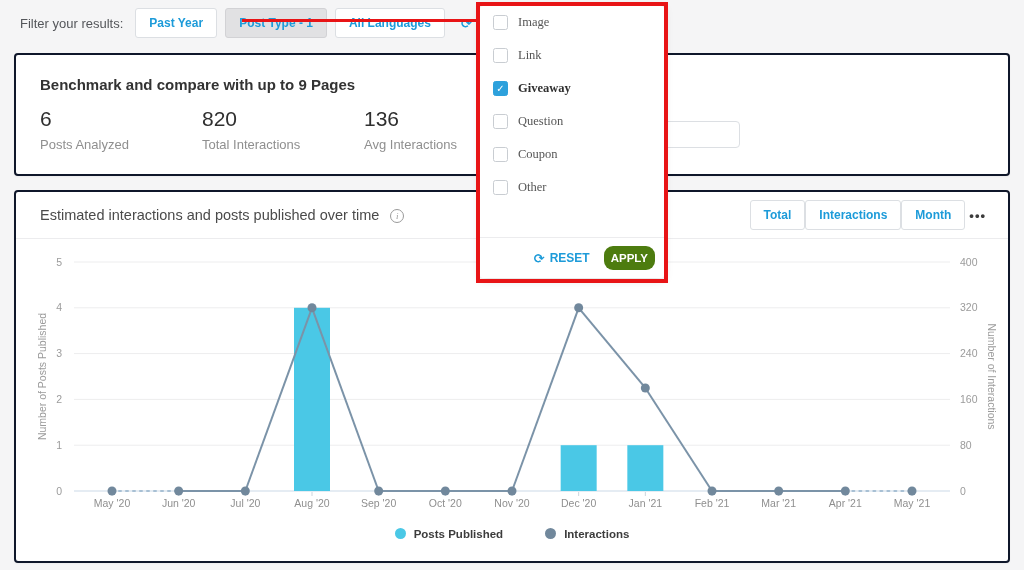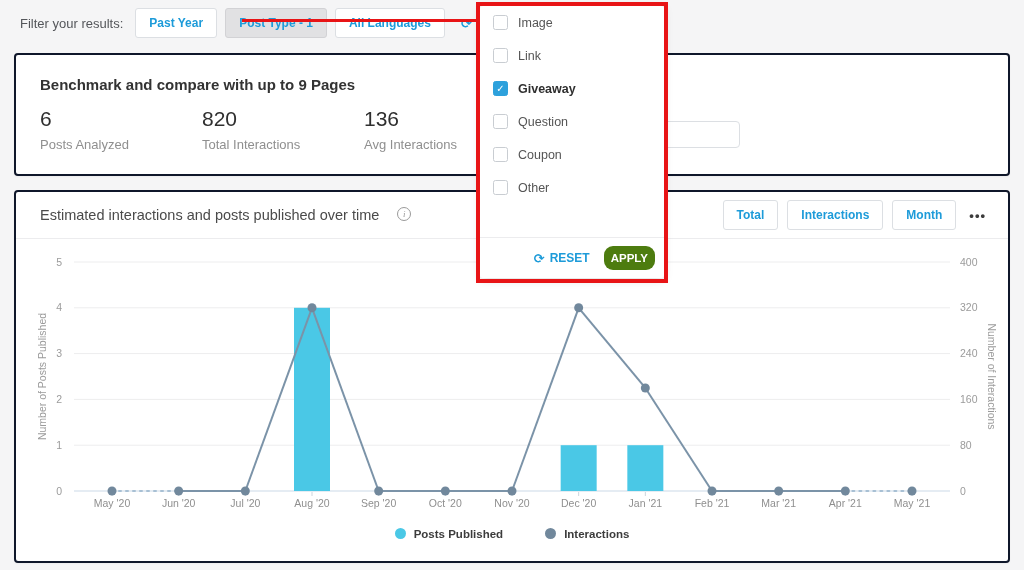--- a/index.html
+++ b/index.html
@@ -23,30 +23,30 @@
   .benchmark-card { top:53px; height:123px; }
   .benchmark-title { font-size:15px; font-weight:bold; color:#333; padding:21px 0 0 24px; }
   .stats-row { display:flex; padding:14px 0 0 24px; }
   .stat { width:162px; }
   .stat-value { font-size:21px; color:#2f2f2f; }
   .stat-label { font-size:13px; color:#8f8f8f; margin-top:6px; }
   .compare-input { position:absolute; left:626px; top:66px; width:98px; height:27px; border:1px solid #dcdfe3; border-radius:4px; background:#fff; z-index:1; font-size:12px; padding:0 8px; color:#555; }
   
   .chart-card { top:190px; height:373px; }
   .chart-header { height:47px; display:flex; align-items:center; padding:0 22px 0 24px; border-bottom:1px solid #ececee; }
-  .chart-title { font-size:14.5px; color:#4a4a4a; display:flex; align-items:flex-start; gap:18px; }
+  .chart-title { font-size:14.5px; color:#4a4a4a; display:flex; align-items:flex-end; gap:11px; }
   .info-circle { display:inline-flex; align-items:center; justify-content:center; width:14px; height:14px; border:1px solid #9a9a9a; border-radius:50%; font-size:9px; color:#9a9a9a; font-family:"Liberation Serif",serif; font-style:italic; }
-  .chart-header-right { margin-left:auto; display:flex; align-items:center; gap:9px; }
+  .chart-header-right { margin-left:auto; display:flex; align-items:center; }
   .more-dots { color:#3c3c3c; font-size:13px; font-weight:bold; letter-spacing:1px; margin-left:4px; cursor:pointer; }
   .legend-row { display:flex; justify-content:center; gap:42px; margin-top:3px; }
   .legend-item { display:flex; align-items:flex-start; gap:8px; font-size:11.5px; font-weight:bold; color:#3c3c3c; }
   .legend-dot { width:11px; height:11px; border-radius:50%; }
   
   .dropdown-panel { position:absolute; left:480px; top:6px; width:184px; height:272px; background:#fff; border-radius:3px; box-shadow:0 2px 10px rgba(0,0,0,0.15); z-index:50; }
-  .opt-row { height:33px; display:flex; align-items:center; padding-left:13px; gap:10px; cursor:pointer; }
+  .opt-row { height:33px; display:flex; align-items:center; padding-left:13px; gap:10px; cursor:pointer;font-family:Liberation Serif, serif; }
   .checkbox { width:15px; height:15px; border:1.5px solid #c9cdd2; border-radius:2.5px; background:#fff; flex:0 0 auto; display:flex; align-items:center; justify-content:center; font-size:10px; color:#fff; }
   .opt-row.checked .checkbox { background:#2da1dc; border-color:#2da1dc; }
   .opt-label { font-size:12.5px; color:#555; }
   .opt-row.checked .opt-label { font-weight:bold; color:#2f2f2f; }
   .panel-footer { position:absolute; left:0; bottom:0; width:100%; height:41px; border-top:1px solid #ececee; display:flex; align-items:center; justify-content:flex-end; gap:14px; padding-right:9px; }
   .panel-reset { display:flex; align-items:center; gap:5px; color:#1d9bd9; font-size:12px; font-weight:bold; cursor:pointer; }
   .apply-btn { background:#4d7c0f; color:#fff; font-size:11.5px; font-weight:bold; border:none; border-radius:9px; padding:6px 7px; cursor:pointer; }
   
   .anno-line { position:absolute; left:242px; top:19px; width:238px; height:3px; background:#e81416; z-index:60; pointer-events:none; }
   .anno-rect { position:absolute; left:476px; top:2px; width:192px; height:281px; border:4px solid #e81416; z-index:60; pointer-events:none; }

